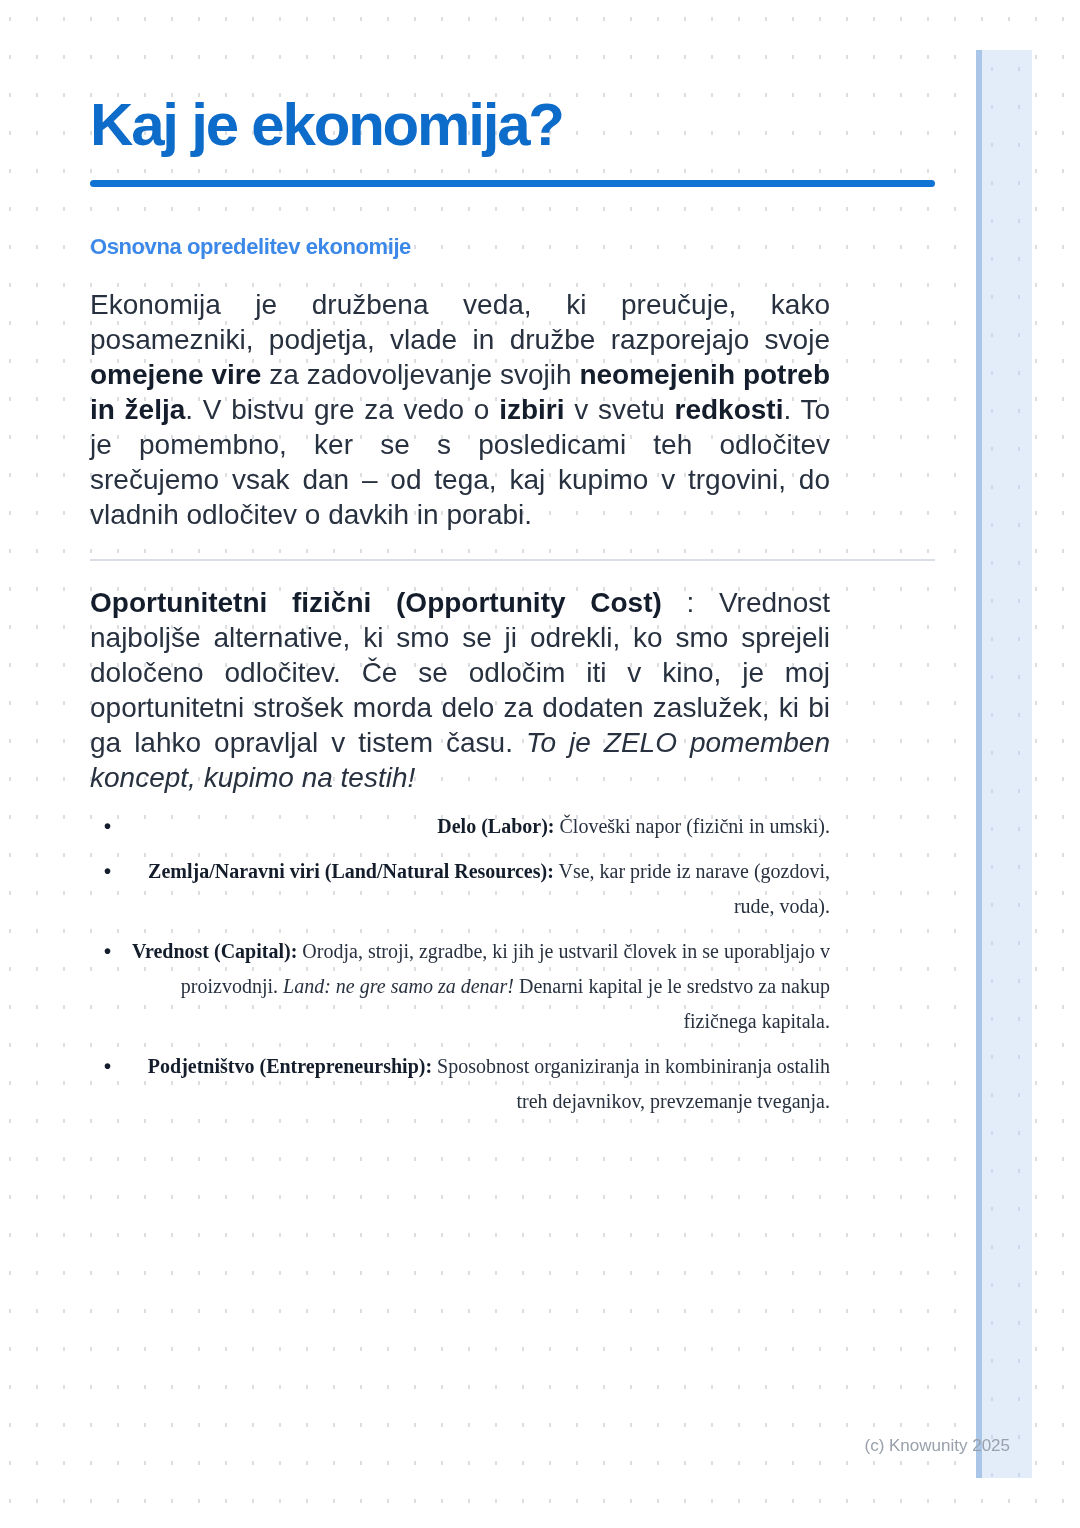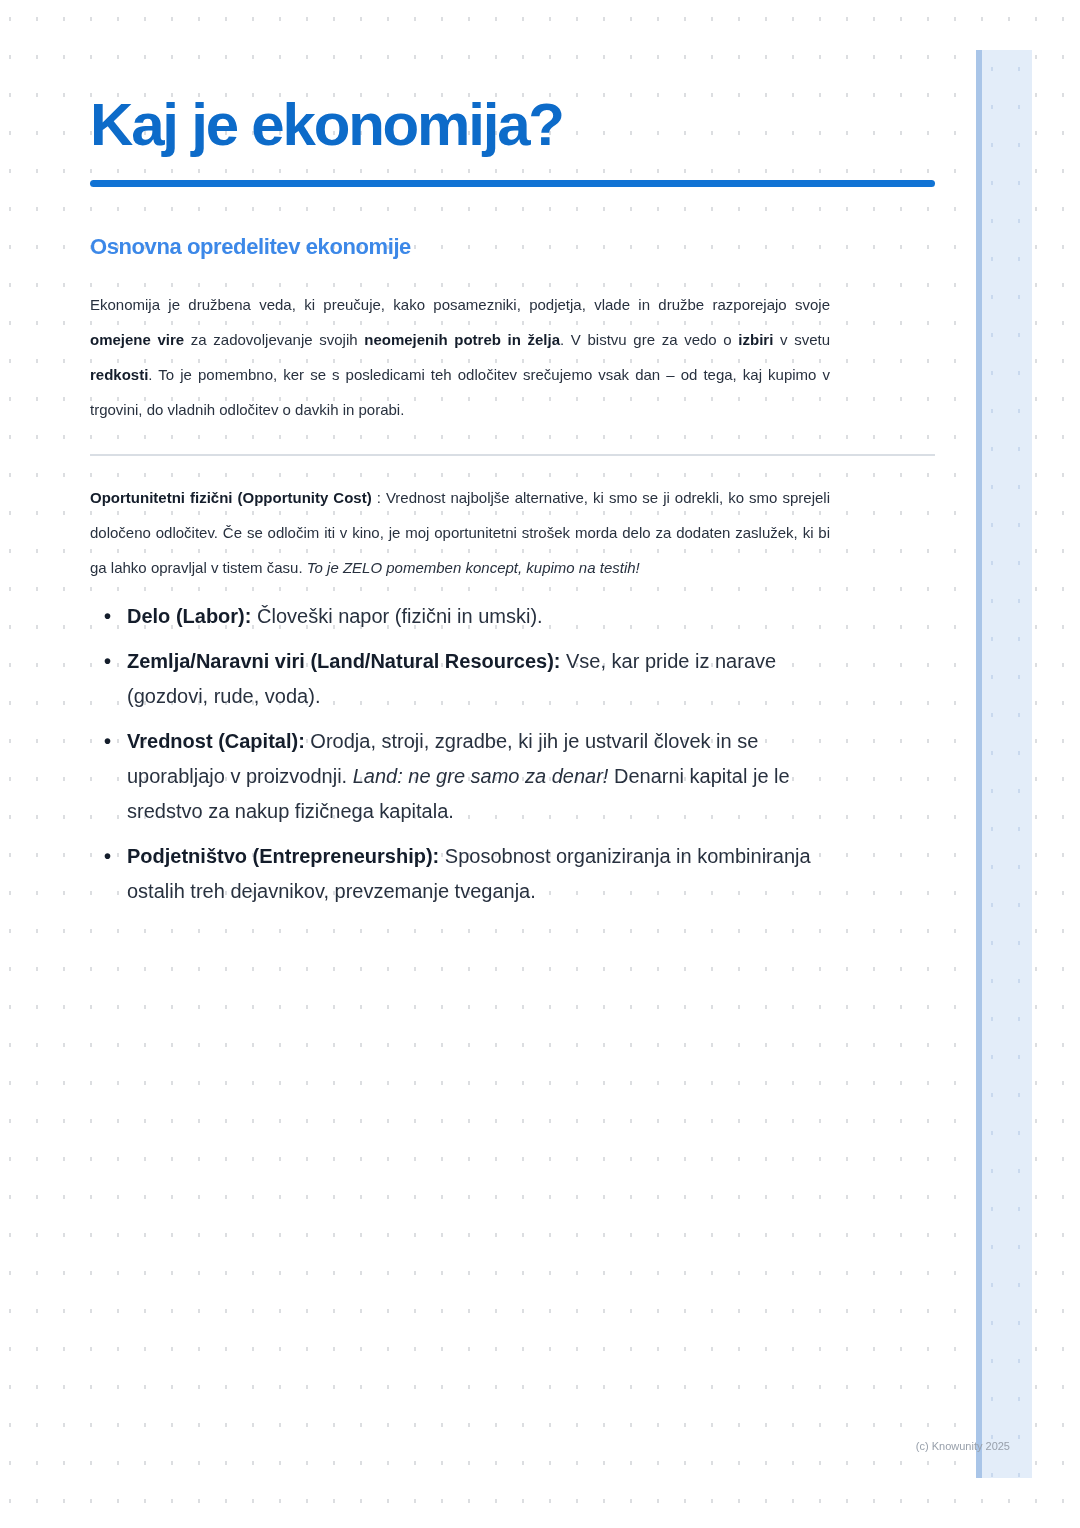--- a/index.html
+++ b/index.html
@@ -36,34 +36,34 @@
     width:845px; height:7px; margin-top:24px; border-radius:3.5px;
     background:var(--rule-blue);
   }
   .section-heading{
     margin:0; font-size:22px; line-height:32px; font-weight:700;
     letter-spacing:-0.4px; color:var(--heading-blue);
   }
   .sec1 .section-heading{margin-top:44px;}
   .sec2 .section-heading{margin-top:42px;}
   .body-par{
-    width:740px; margin:24px 0 0; font-size:15px; line-height:35px;
+    width:740px; margin:24px 0 0; font-size:28px; line-height:35px;
     color:var(--body-text); text-align:justify;
   }
   .body-par b, .li-text b{color:var(--strong-text); font-weight:700;}
   .body-par i, .li-text i{color:var(--body-text);}
   .section-divider{width:845px; height:2px; margin-top:27px; background:var(--divider);}
   .factors{list-style:none; width:740px; margin:14px 0 0; padding:0;}
   .factors li{display:flex; margin-top:10px; font-size:20px; line-height:35px; color:var(--body-text);}
   .factors li:first-child{margin-top:0;}
   .bullet{flex:none; width:37px; padding-left:14px; box-sizing:border-box; color:var(--strong-text); font-weight:700;}
-  .li-text{flex:1; text-align:left;}
+  .li-text{flex:1; text-align:right;font-family:Liberation Serif, serif;}
   .footer-credit{
     position:absolute; top:1437px; right:70px; z-index:2;
-    font-size:11px; line-height:18px; color:var(--footer-gray);
+    font-size:17px; line-height:18px; color:var(--footer-gray);
   }
 </style>
 </head>
 <body>
 
 <div class="page">
   <div class="side-strip"></div>
 
   <div class="content">
     <h1 class="doc-title">Kaj je ekonomija?</h1>

